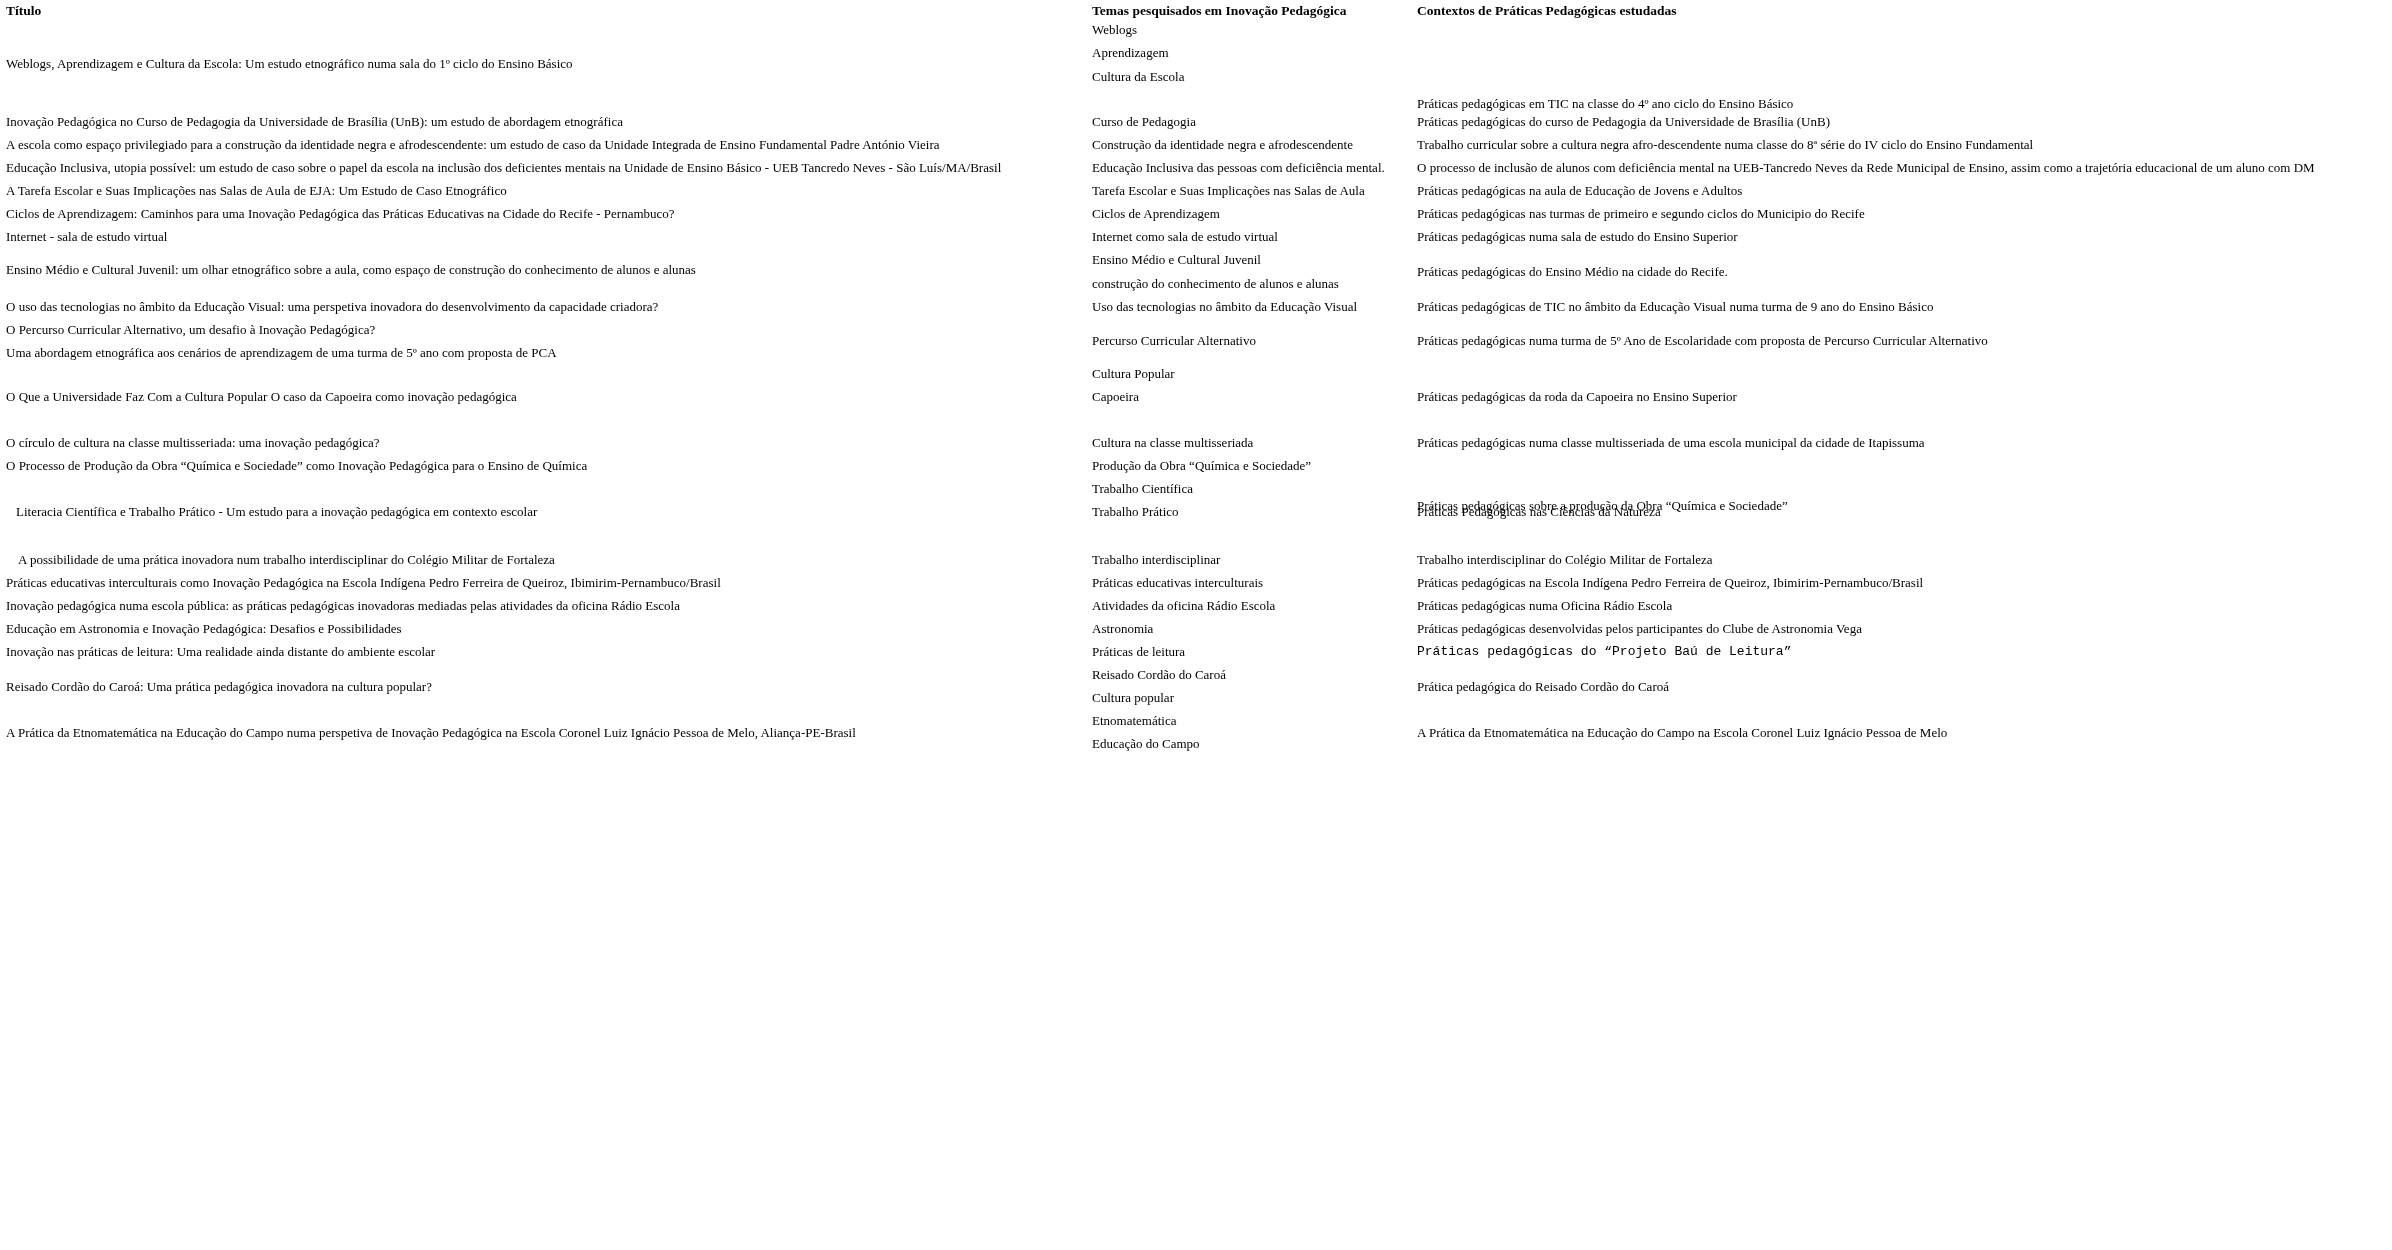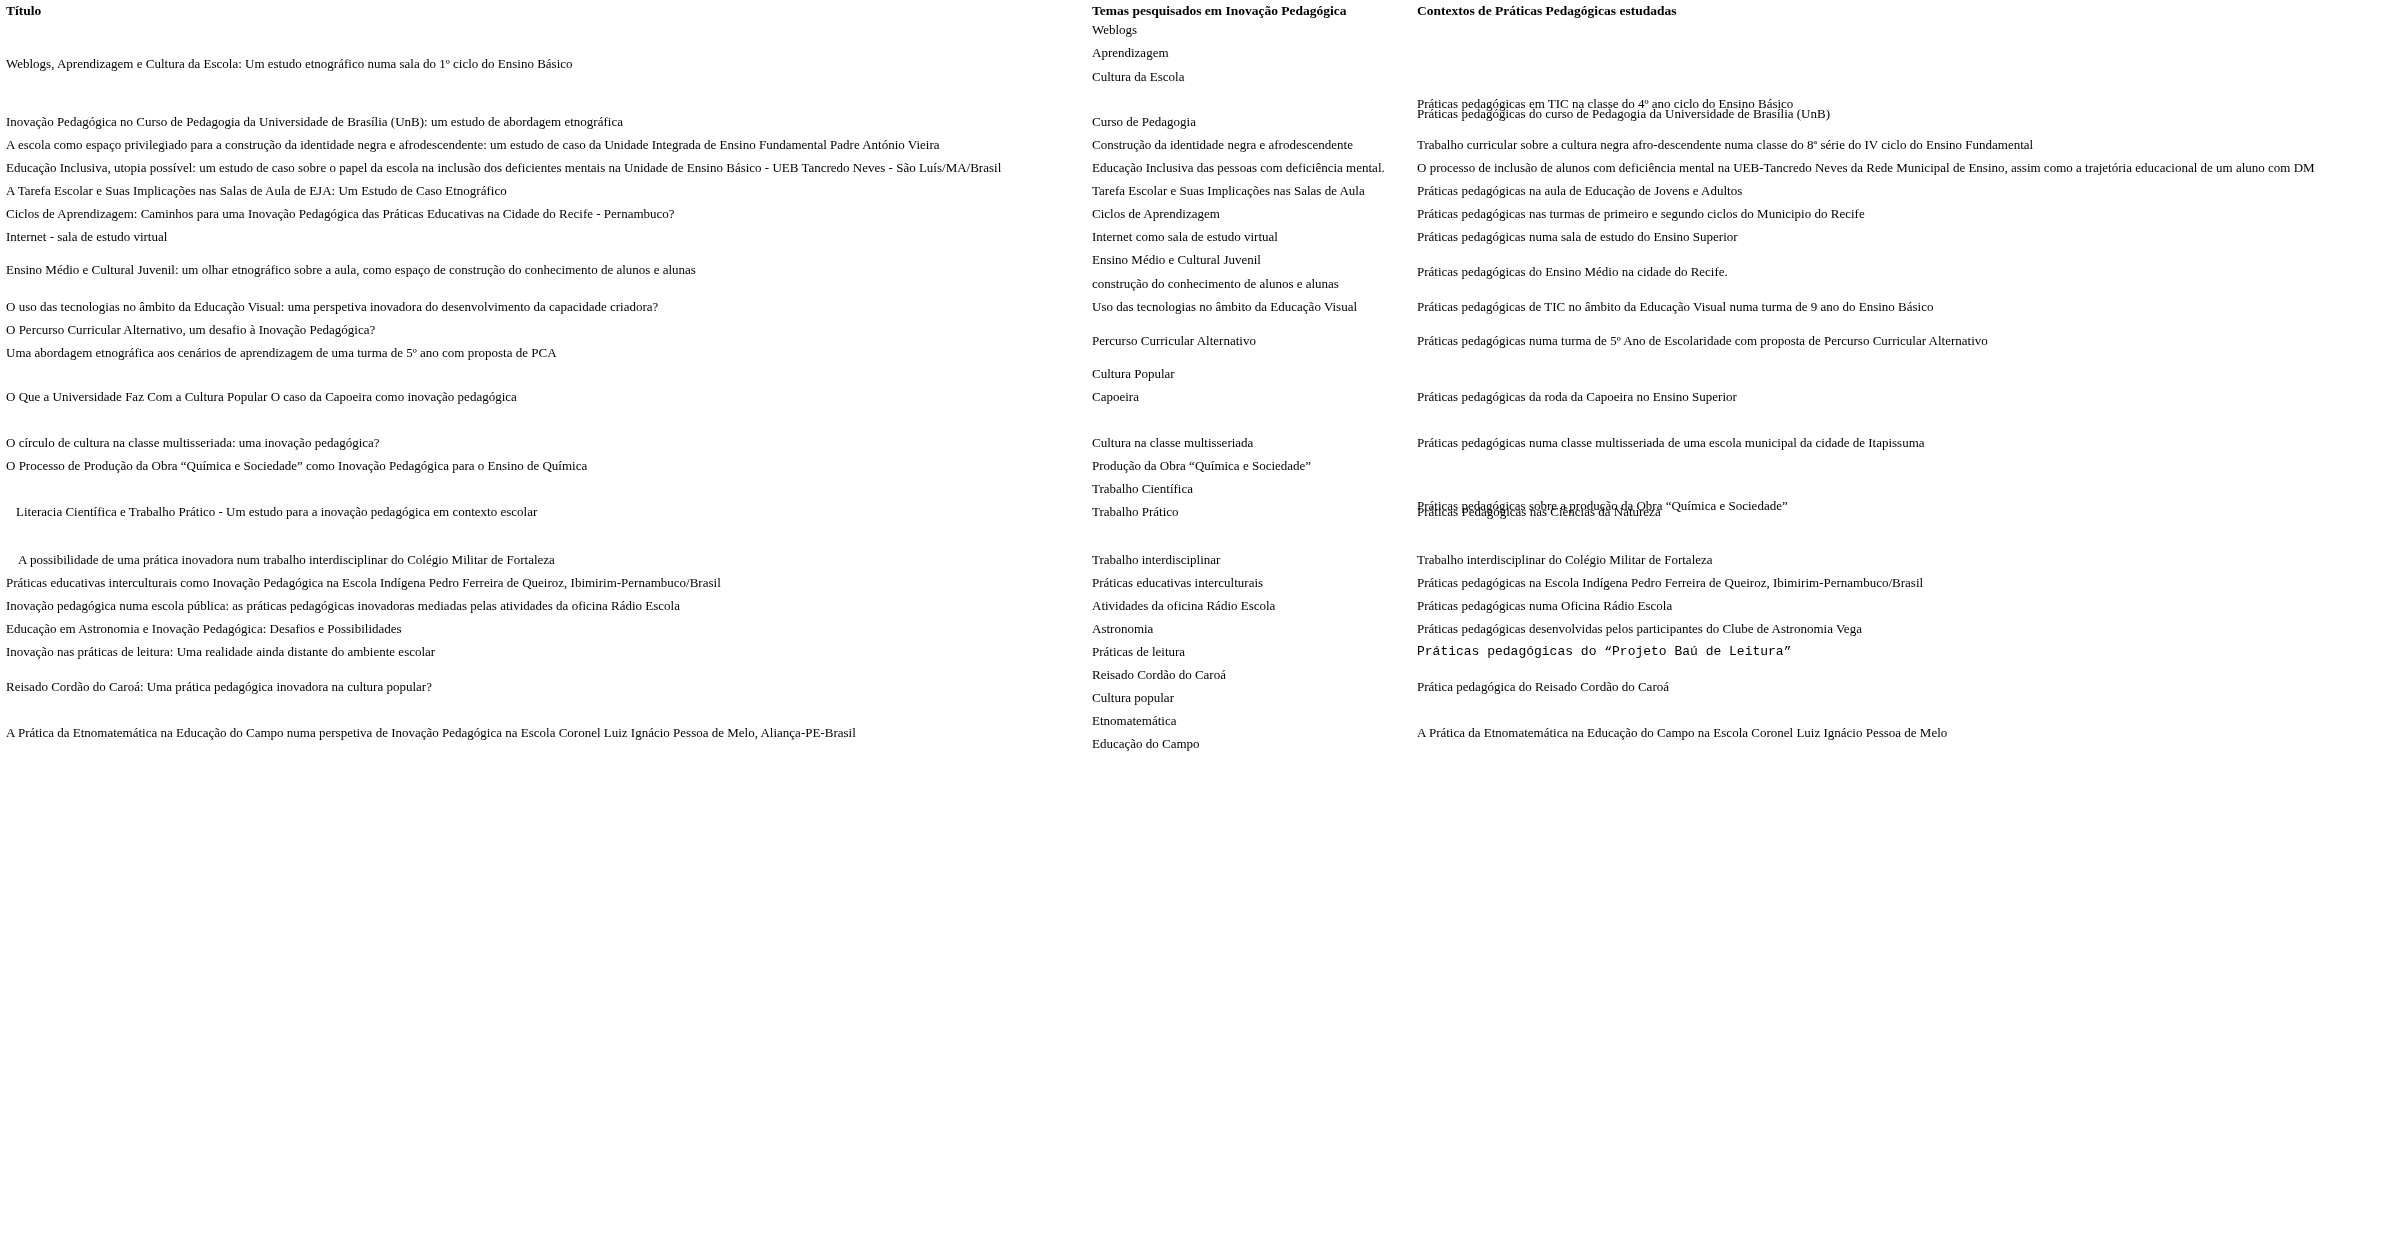--- a/index.html
+++ b/index.html
@@ -36,21 +36,21 @@
   <div class="line hdr" style="left:1092px; top:3px;">Temas pesquisados em Inovação Pedagógica</div>
   <div class="line hdr" style="left:1417px; top:3px;">Contextos de Práticas Pedagógicas estudadas</div>
   <div id="table-body">
       <div class="line" style="left: 6px; top: 56px;">Weblogs, Aprendizagem e Cultura da Escola: Um estudo etnográfico numa sala do 1º ciclo do Ensino Básico</div>
       <div class="line" style="left: 1092px; top: 22px;">Weblogs</div>
       <div class="line" style="left: 1092px; top: 45px;">Aprendizagem</div>
       <div class="line" style="left: 1092px; top: 69px;">Cultura da Escola</div>
       <div class="line" style="left: 1417px; top: 56px; margin-top: 40px;">Práticas pedagógicas em TIC na classe do 4º ano ciclo do Ensino Básico</div>
       <div class="line" style="left: 6px; top: 114px;">Inovação Pedagógica no Curso de Pedagogia da Universidade de Brasília (UnB): um estudo de abordagem etnográfica</div>
       <div class="line" style="left: 1092px; top: 114px;">Curso de Pedagogia</div>
-      <div class="line" style="left: 1417px; top: 106px;">Práticas pedagógicas do curso de Pedagogia da Universidade de Brasília (UnB)</div>
+      <div class="line" style="left: 1417px; top: 114px;">Práticas pedagógicas do curso de Pedagogia da Universidade de Brasília (UnB)</div>
       <div class="line" style="left: 6px; top: 137px;">A escola como espaço privilegiado para a construção da identidade negra e afrodescendente: um estudo de caso da Unidade Integrada de Ensino Fundamental Padre António Vieira</div>
       <div class="line" style="left: 1092px; top: 137px;">Construção da identidade negra e afrodescendente</div>
       <div class="line" style="left: 1417px; top: 137px;">Trabalho curricular sobre a cultura negra afro-descendente numa classe do 8ª série do IV ciclo do Ensino Fundamental</div>
       <div class="line" style="left: 6px; top: 160px;">Educação Inclusiva, utopia possível: um estudo de caso sobre o papel da escola na inclusão dos deficientes mentais na Unidade de Ensino Básico - UEB Tancredo Neves - São Luís/MA/Brasil</div>
       <div class="line" style="left: 1092px; top: 160px;">Educação Inclusiva das pessoas com deficiência mental.</div>
       <div class="line" style="left: 1417px; top: 160px;">O processo de inclusão de alunos com deficiência mental na UEB-Tancredo Neves da Rede Municipal de Ensino, assim como a trajetória educacional de um aluno com DM</div>
       <div class="line" style="left: 6px; top: 183px;">A Tarefa Escolar e Suas Implicações nas Salas de Aula de EJA: Um Estudo de Caso Etnográfico</div>
       <div class="line" style="left: 1092px; top: 183px;">Tarefa Escolar e Suas Implicações nas Salas de Aula</div>
       <div class="line" style="left: 1417px; top: 183px;">Práticas pedagógicas na aula de Educação de Jovens e Adultos</div>
       <div class="line" style="left: 6px; top: 206px;">Ciclos de Aprendizagem: Caminhos para uma Inovação Pedagógica das Práticas Educativas na Cidade do Recife - Pernambuco?</div>

